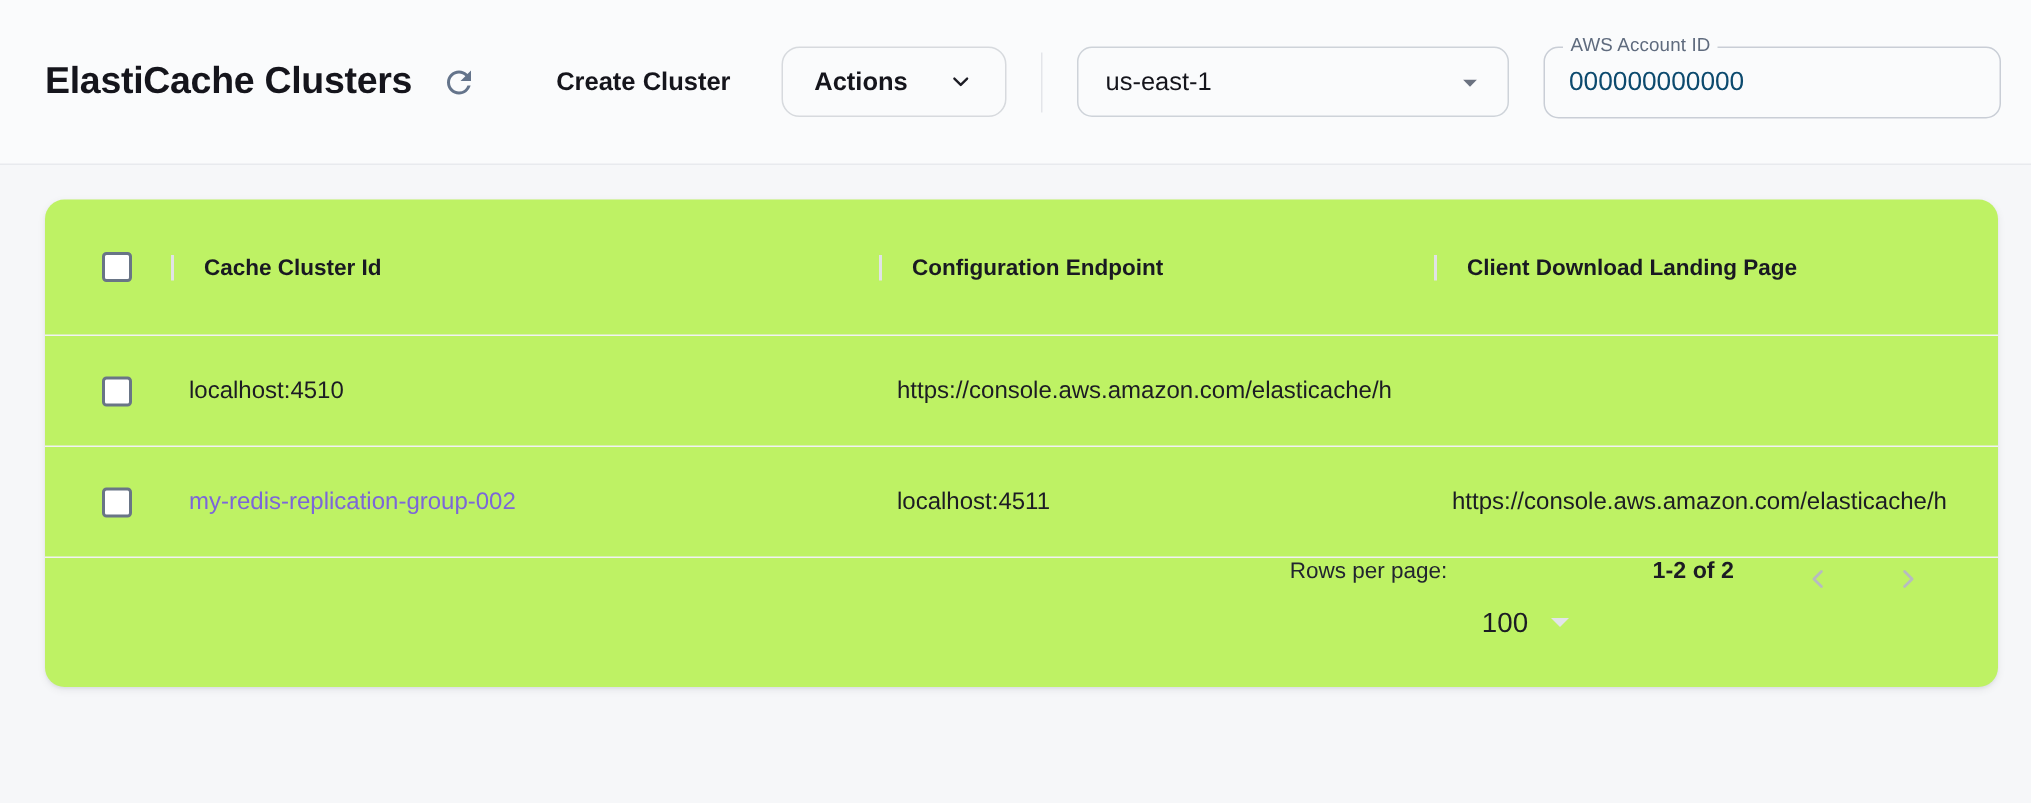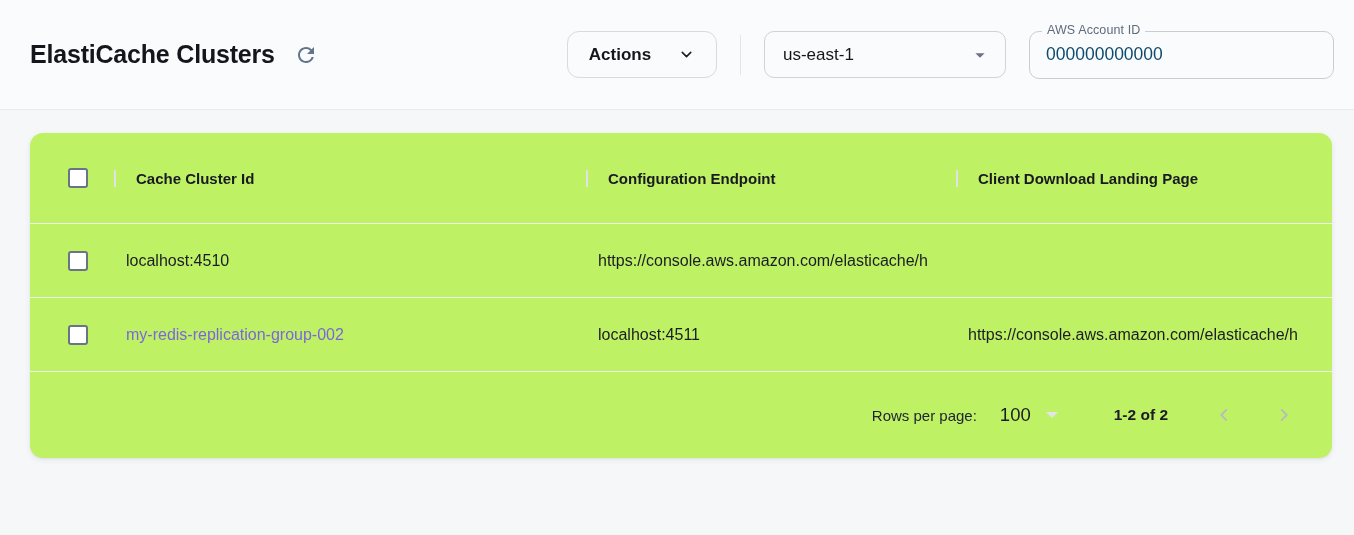--- a/index.html
+++ b/index.html
@@ -65,21 +65,21 @@
   }
   .actions-btn svg { width: 17px; height: 17px; stroke: #1c1c24; }
 
   .vdivider {
     width: 1px; height: 40px;
     background: #e3e5e9;
     margin: 0 23px;
   }
 
   .region-select {
-    width: 242px; height: 47px;
+    width: 288px; height: 47px;
     border: 1px solid #ced3d9;
     border-radius: 10px;
     display: flex; align-items: center; justify-content: space-between;
     padding: 0 14px 0 18px;
     font-size: 17px;
     color: #15151c;
     cursor: pointer;
     background: transparent;
   }
   .region-select svg { width: 22px; height: 22px; fill: #6b7280; }
@@ -166,23 +166,22 @@
     color: #7c66d9;
     text-decoration: none;
     cursor: pointer;
   }
 
   
   .tfooter {
     height: 87px;
     border-top: 1px solid #f1f1f4;
     display: flex;
-    align-items: center;
     justify-content: flex-end;
-    padding-right: 34px;
+    padding-right: 46px;
   }
   .rpp-label { font-size: 15px; color: #222530; }
   .rpp-select {
     margin-left: 23px;
     display: flex; align-items: center;
     cursor: pointer;
   }
   .rpp-value { font-size: 18.5px; color: #1c1c24; }
   .rpp-caret {
     margin-left: 15px;
@@ -210,20 +209,21 @@
 
   <button class="refresh-btn">
     <span style="display:flex;">
       <svg viewBox="0 0 24 24">
           <path d="M17.65 6.35A7.958 7.958 0 0 0 12 4c-4.42 0-7.99 3.58-7.99 8s3.57 8 7.99 8c3.73 0 6.84-2.55 7.73-6h-2.08A5.99 5.99 0 0 1 12 18c-3.31 0-6-2.69-6-6s2.69-6 6-6c1.66 0 3.14.69 4.22 1.78L13 11h7V4l-2.35 2.35z"></path>
         </svg>
     </span>
   </button>
 
   <div class="header-actions">
+    <button class="create-cluster-btn">Create Cluster</button>
 
     <button class="actions-btn">
       <span>Actions</span>
       <span style="display:flex;">
         <svg viewBox="0 0 24 24" fill="none" stroke-width="2.2" stroke-linecap="round" stroke-linejoin="round">
             <polyline points="6 9 12 15 18 9"></polyline>
           </svg>
       </span>
     </button>
 

